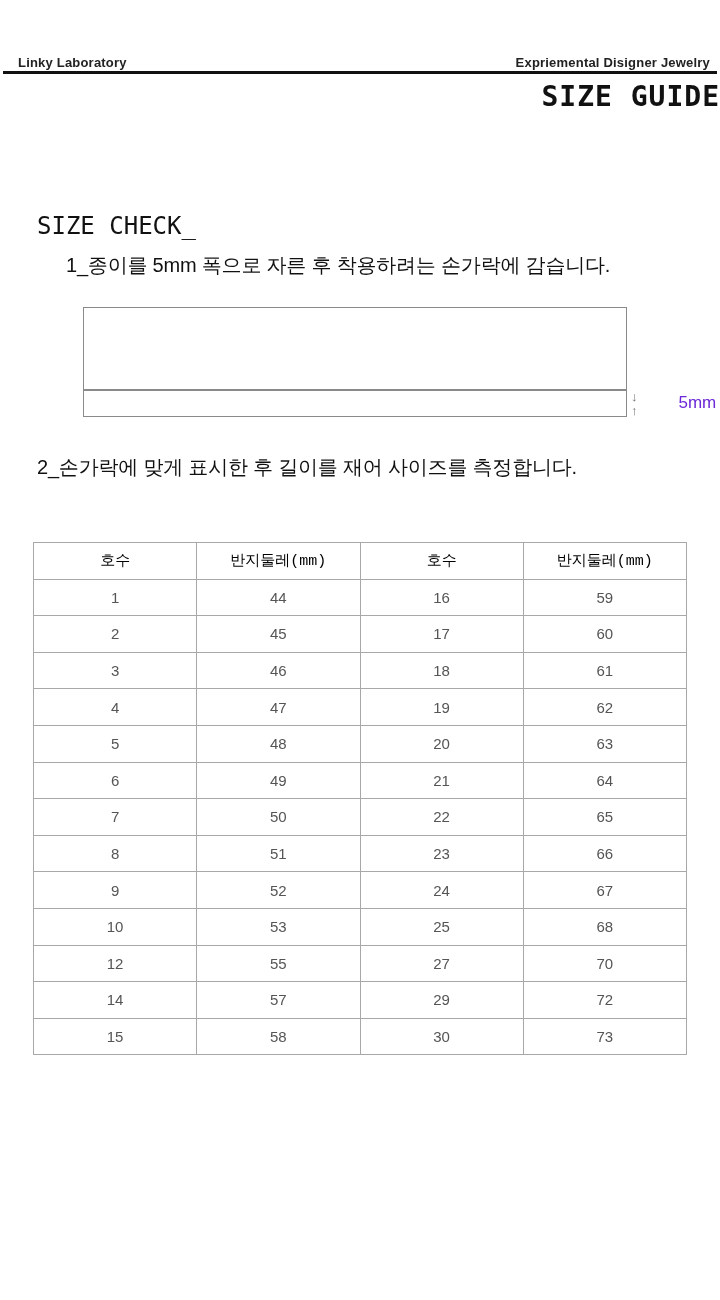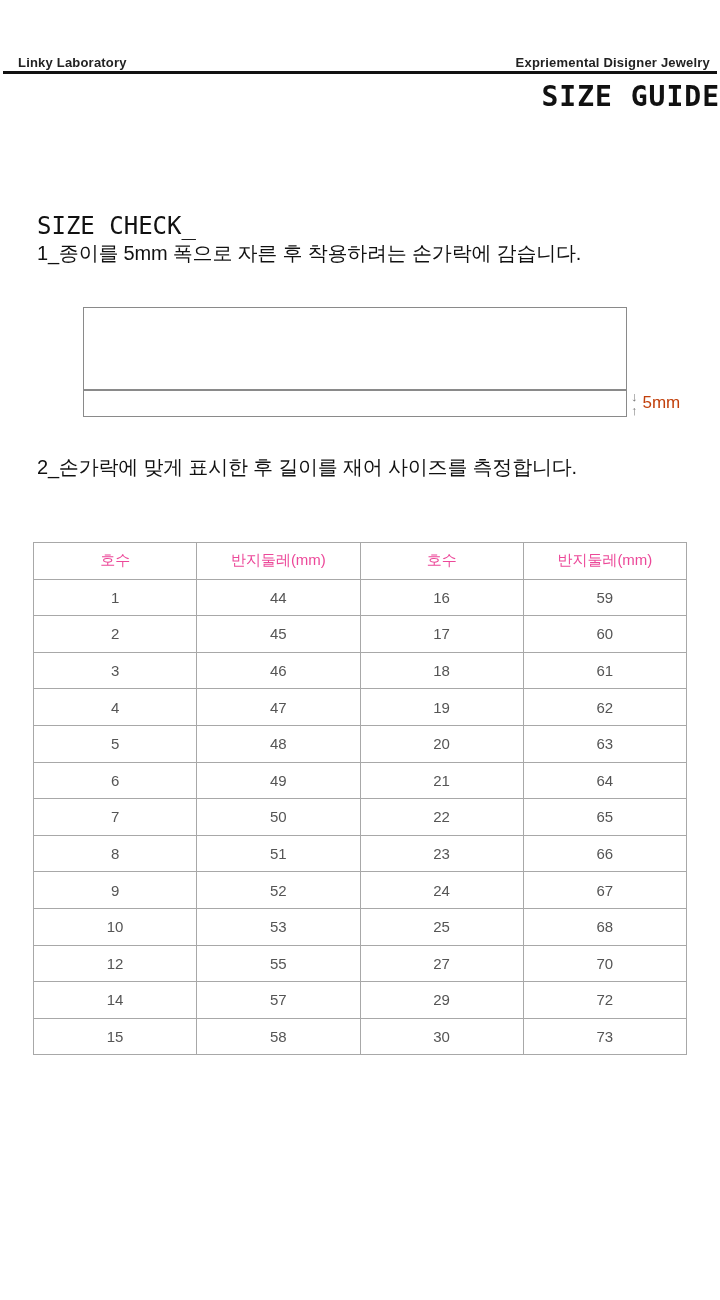--- a/index.html
+++ b/index.html
@@ -51,21 +51,21 @@
     font-weight: normal;
     color: #111111;
   }
   .step {
     position: absolute;
     left: 37px;
     font-size: 20px;
     color: #111111;
     letter-spacing: -0.2px;
   }
-  .step1 { top: 240px; }
+  .step1 { top: 252px; margin-left: 29px; }
   .step2 { top: 454px; }
   .paper-diagram {
     position: absolute;
     left: 83px;
     top: 307px;
     width: 544px;
     height: 110px;
     border: 1px solid #8a8a8a;
   }
   .paper-strip {
@@ -89,40 +89,41 @@
     display: flex;
     flex-direction: column;
     align-items: center;
     gap: 1px;
     font-size: 13px;
     line-height: 1;
     color: #777777;
   }
   .measure-label {
     font-size: 17px;
-    color: #c2410c;
+    color: #6d28d9;
+    margin-left: 36px;
   }
   .size-table {
     position: absolute;
     left: 33px;
     top: 542px;
     width: 654px;
     border-collapse: collapse;
     table-layout: fixed;
   }
   .size-table th, .size-table td {
     border: 1px solid #a8a8a8;
     height: 36.6px;
     text-align: center;
     vertical-align: middle;
     font-size: 15px;
     font-weight: normal;
     padding: 0;
   }
-  .size-table th { color: #ec4899; }
+  .size-table th { color: #000000; font-family: Liberation Mono, monospace; }
   .size-table td { color: #555555; }
 </style>
 </head>
 <body>
 
 <div class="page">
 
   <span class="topbar-left">Linky Laboratory</span>
   <span class="topbar-right">Expriemental Disigner Jewelry</span>
   <div class="toprule"></div>

